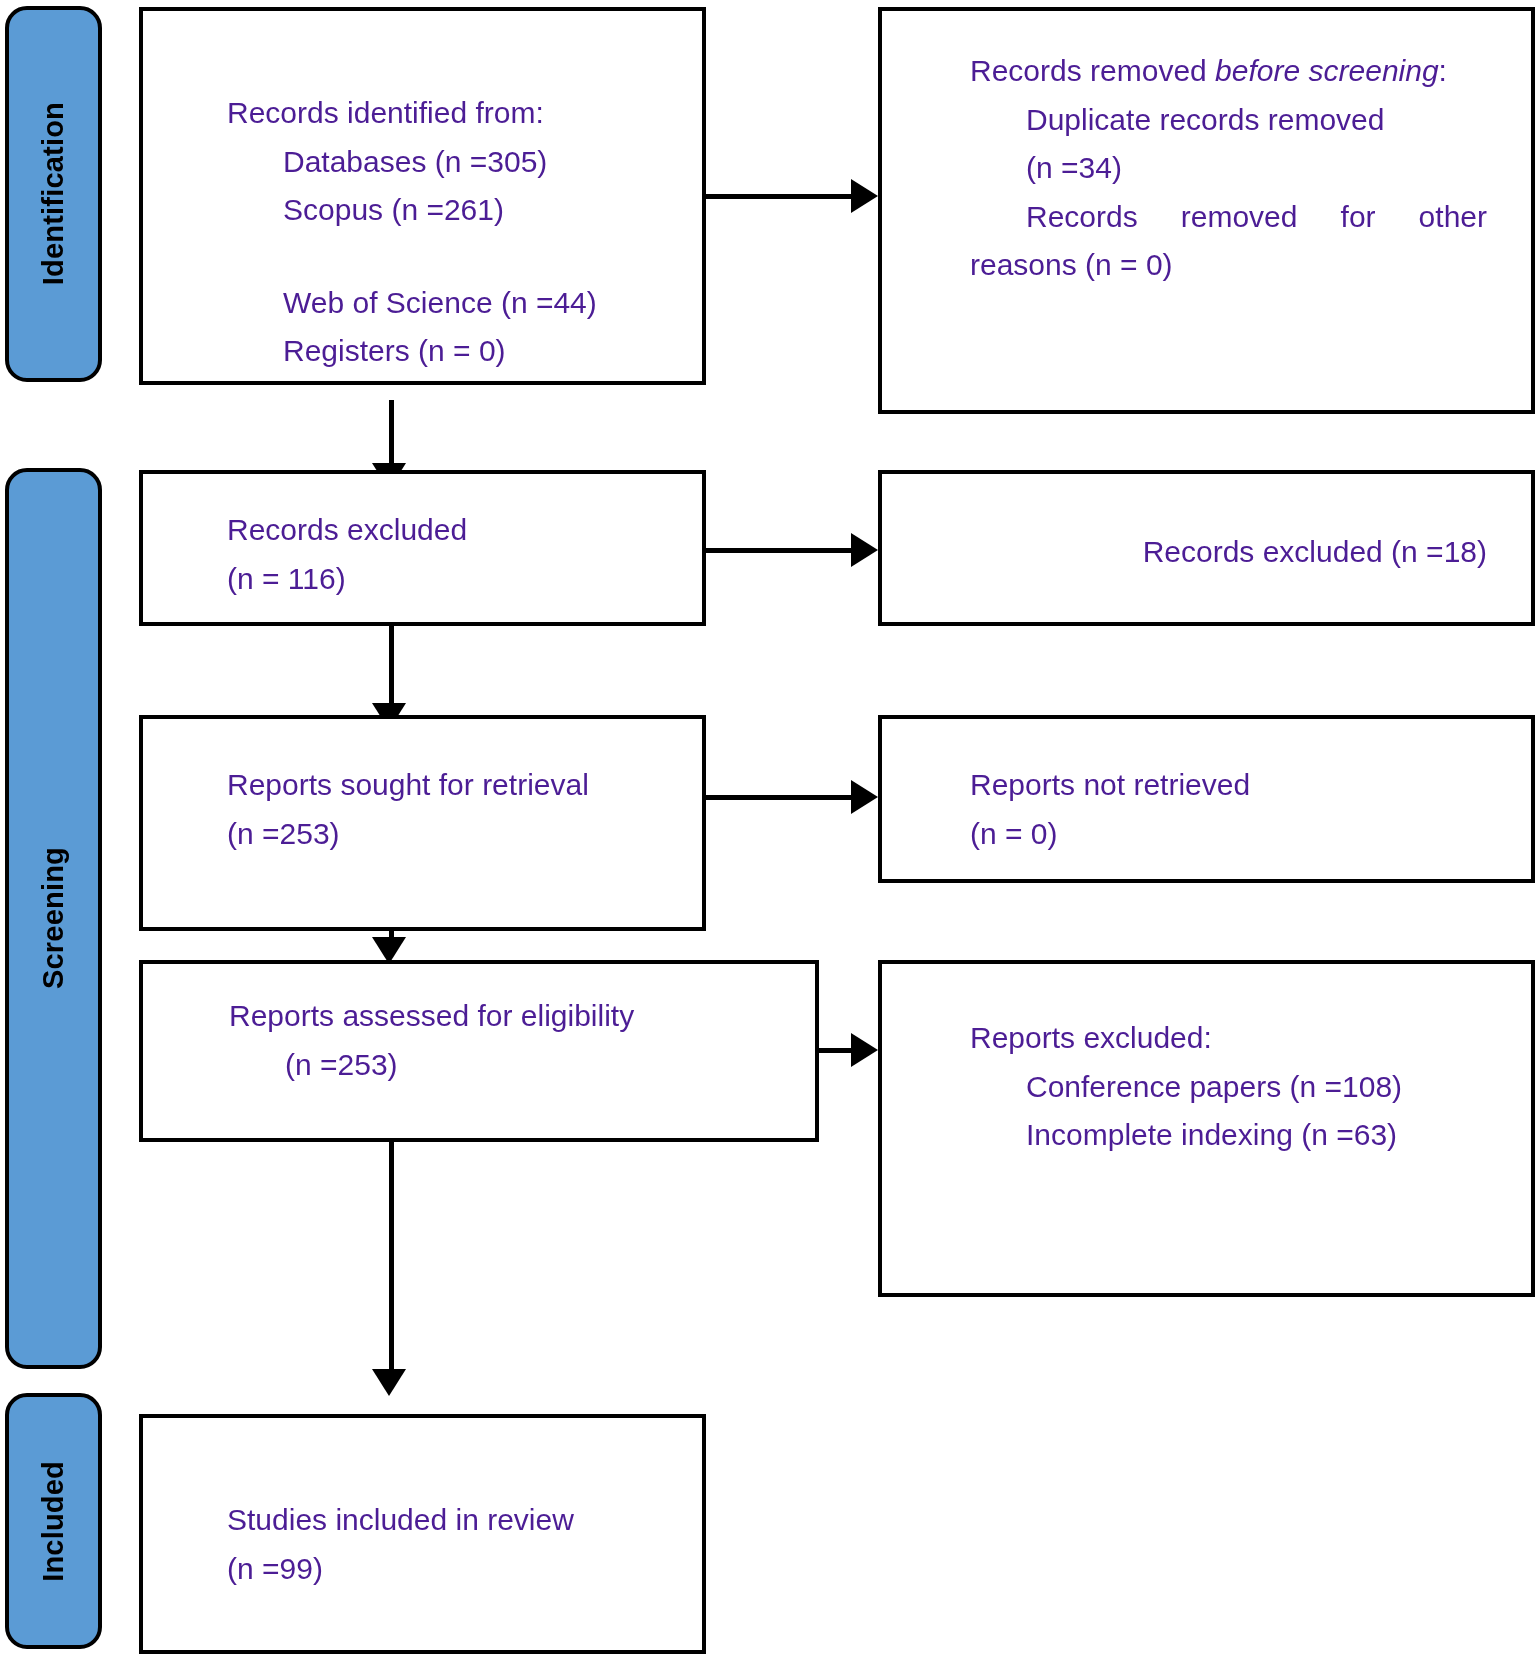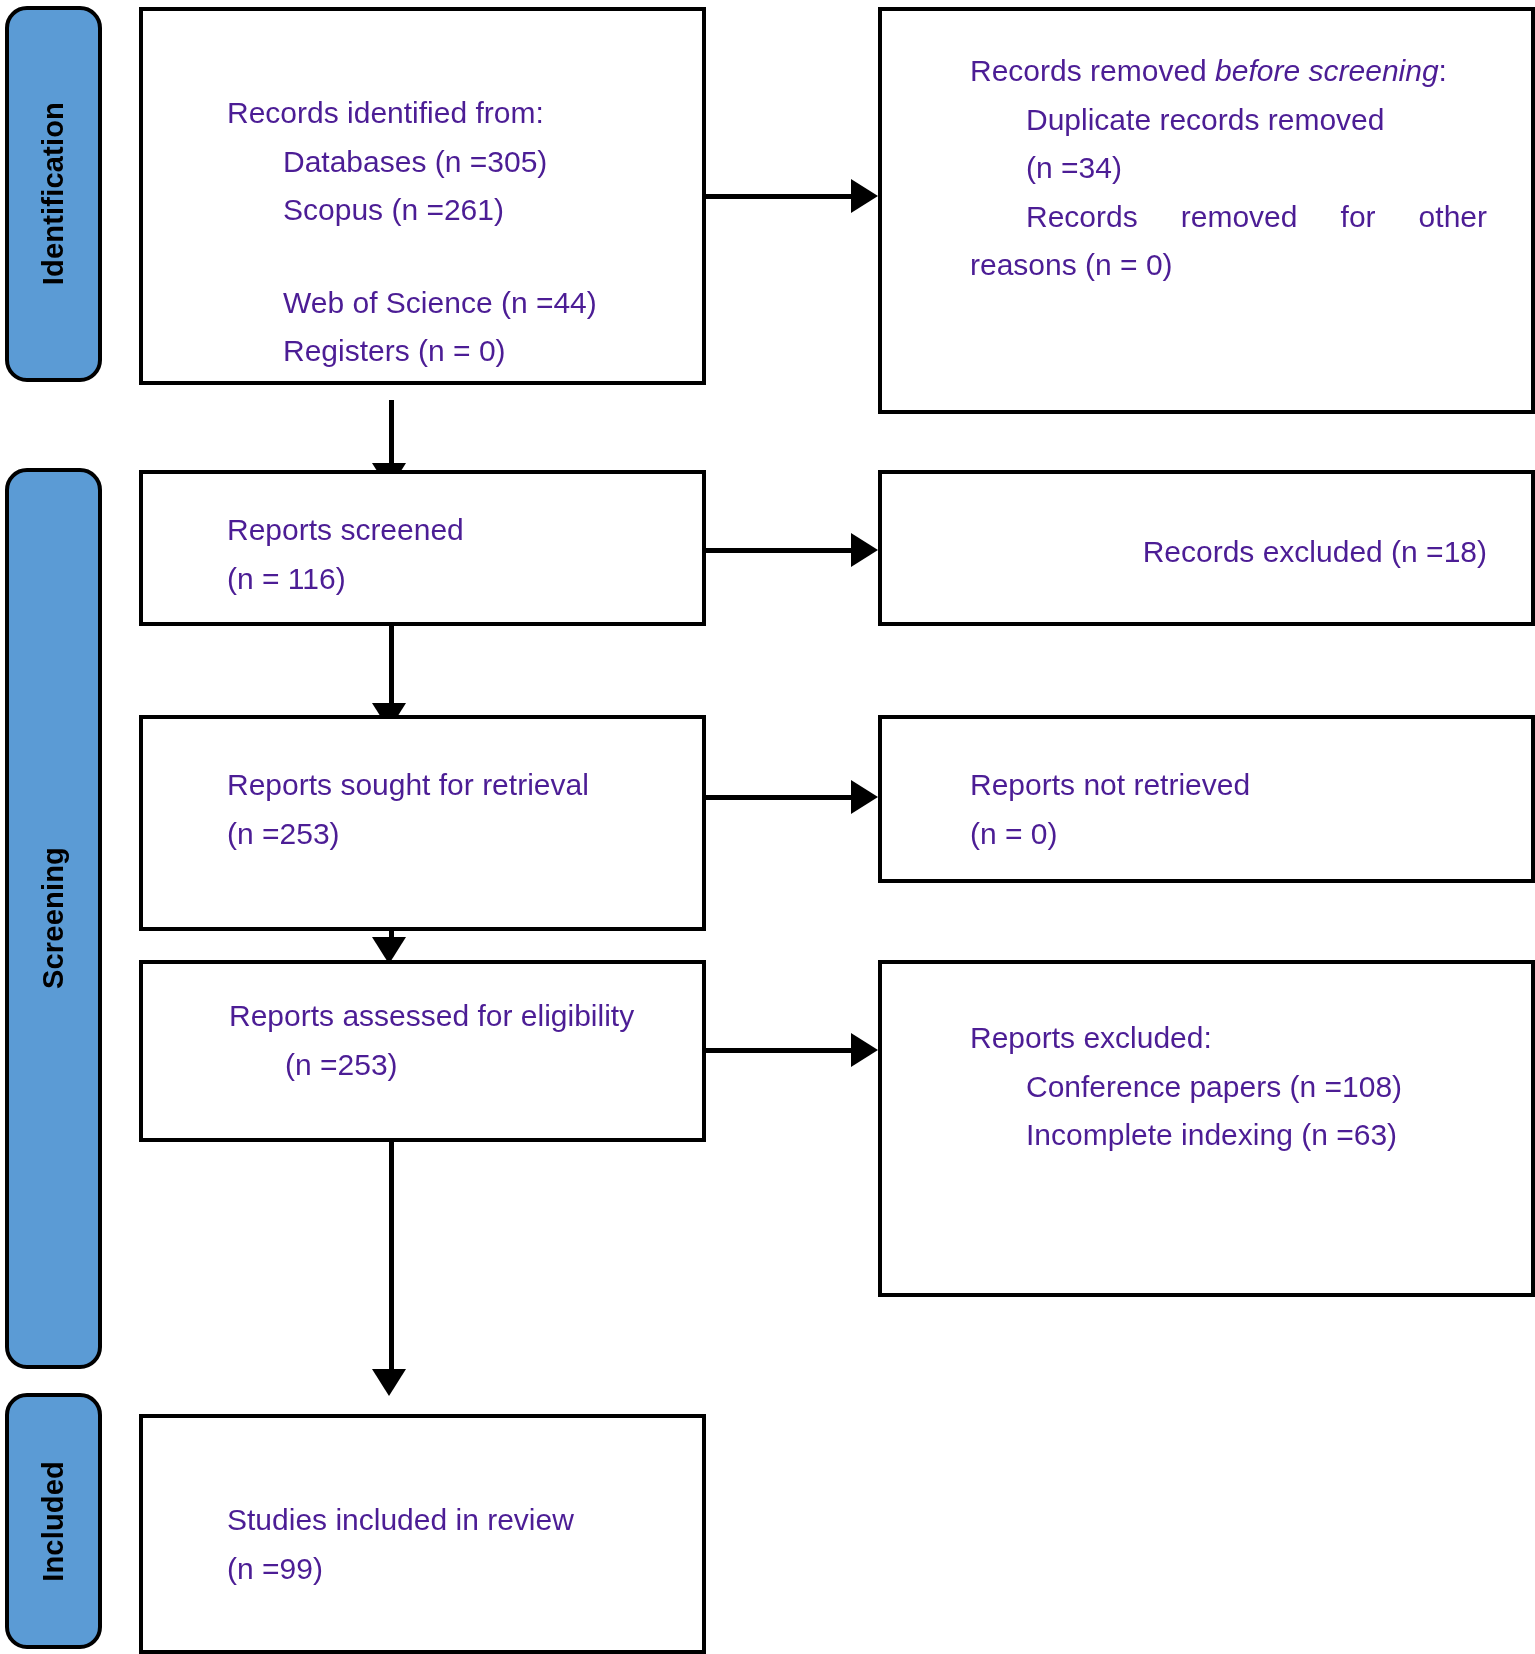--- a/index.html
+++ b/index.html
@@ -135,33 +135,33 @@
       <p>Records identified from:</p>
       <p style="padding-left:56px;">Databases (n =305)</p>
       <p style="padding-left:56px;">Scopus (n =261)</p>
       <p style="padding-left:56px;margin-top:44px;">Web of Science (n =44)</p>
       <p style="padding-left:56px;">Registers (n = 0)</p>
     </div>
   </div>
 
   <div class="flow-box" style="left:139px; top:470px; width:567px; height:156px;">
     <div class="box-text pad-l" style="top:32px;">
-      <p>Reports screened</p>
+      <p>Records excluded</p>
       <p>(n = 116)</p>
     </div>
   </div>
 
   <div class="flow-box" style="left:139px; top:715px; width:567px; height:216px;">
     <div class="box-text pad-l" style="top:42px;">
       <p>Reports sought for retrieval</p>
       <p>(n =253)</p>
     </div>
   </div>
 
-  <div class="flow-box" style="left:139px; top:960px; width:567px; height:182px;">
+  <div class="flow-box" style="left:139px; top:960px; width:680px; height:182px;">
     <div class="box-text pad-l2 just" style="top:28px;">
       <p>Reports assessed for eligibility</p>
       <p style="padding-left:56px; text-align:left;">(n =253)</p>
     </div>
   </div>
 
   <div class="flow-box" style="left:139px; top:1414px; width:567px; height:240px;">
     <div class="box-text pad-l" style="top:78px;">
       <p>Studies included in review</p>
       <p>(n =99)</p>

